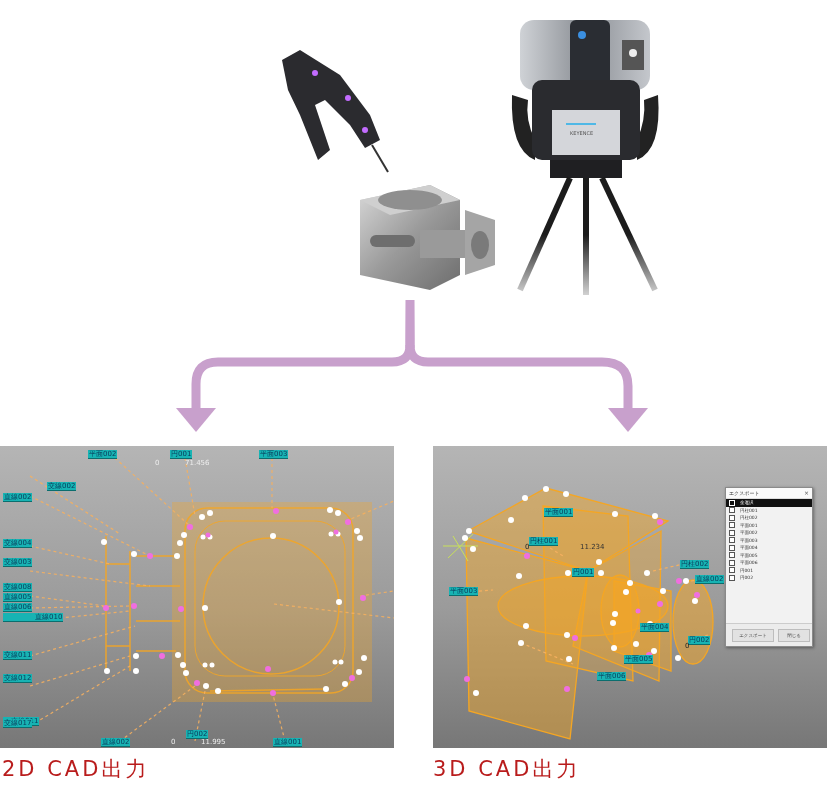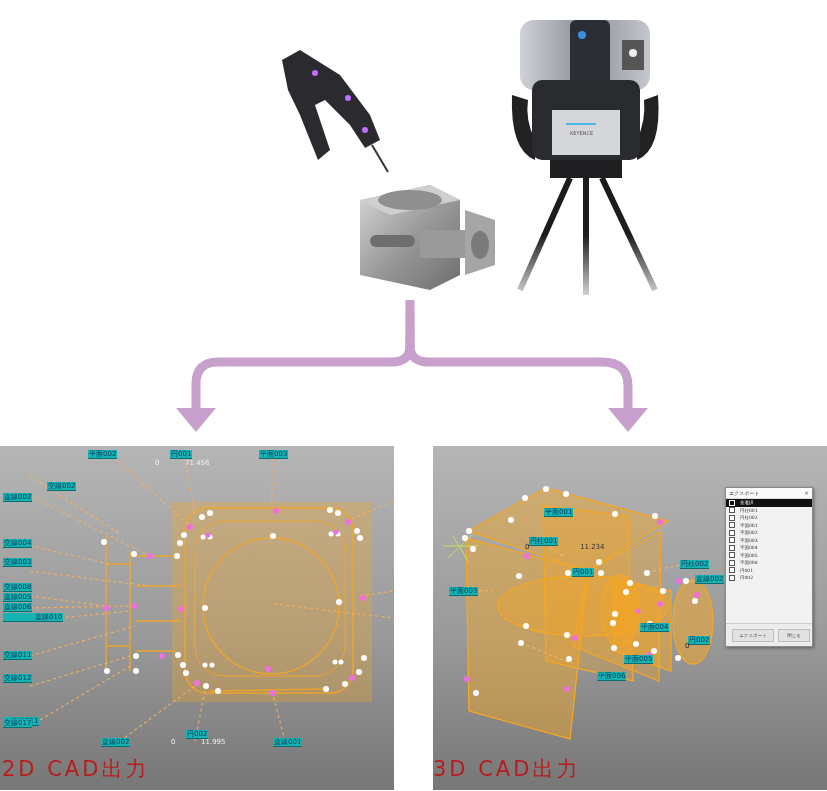--- a/index.html
+++ b/index.html
@@ -1,19 +1,19 @@
 <!DOCTYPE html>
 <html><head>
 <meta charset="utf-8">
 <style>
   html,body{margin:0;padding:0;background:#ffffff;}
   body{width:827px;height:791px;position:relative;overflow:hidden;font-family:"DejaVu Sans",sans-serif;}
   .abs{position:absolute;}
   .hero{left:270px;top:20px;width:400px;height:290px;}
-  .panel{position:absolute;top:446px;width:394px;height:344px;overflow:hidden;
+  .panel{position:absolute;top:446px;width:394px;height:302px;overflow:hidden;
     background:linear-gradient(#b5b5b5 0%,#9a9a9a 55%,#777 100%);}
   .panel.p2d{left:0;}
   .panel.p3d{left:433px;width:394px;}
   .tag{position:absolute;font-size:7px;line-height:8px;padding:0 1px;background:#17b3b3;color:#0a3a5a;
     border-bottom:1px solid #0b6e6e;white-space:nowrap;font-family:"DejaVu Sans",sans-serif;}
   .val{position:absolute;font-size:7px;color:#eeeeee;white-space:nowrap;}
   .caption{position:absolute;top:755px;font-size:21px;color:#b91c1c;letter-spacing:3px;
     font-family:"DejaVu Sans",sans-serif;}
   .dialog{position:absolute;left:292px;top:41px;width:86px;height:158px;background:#f2f2f2;
     border:1px solid #8a8a8a;box-shadow:1px 1px 3px rgba(0,0,0,.4);}

